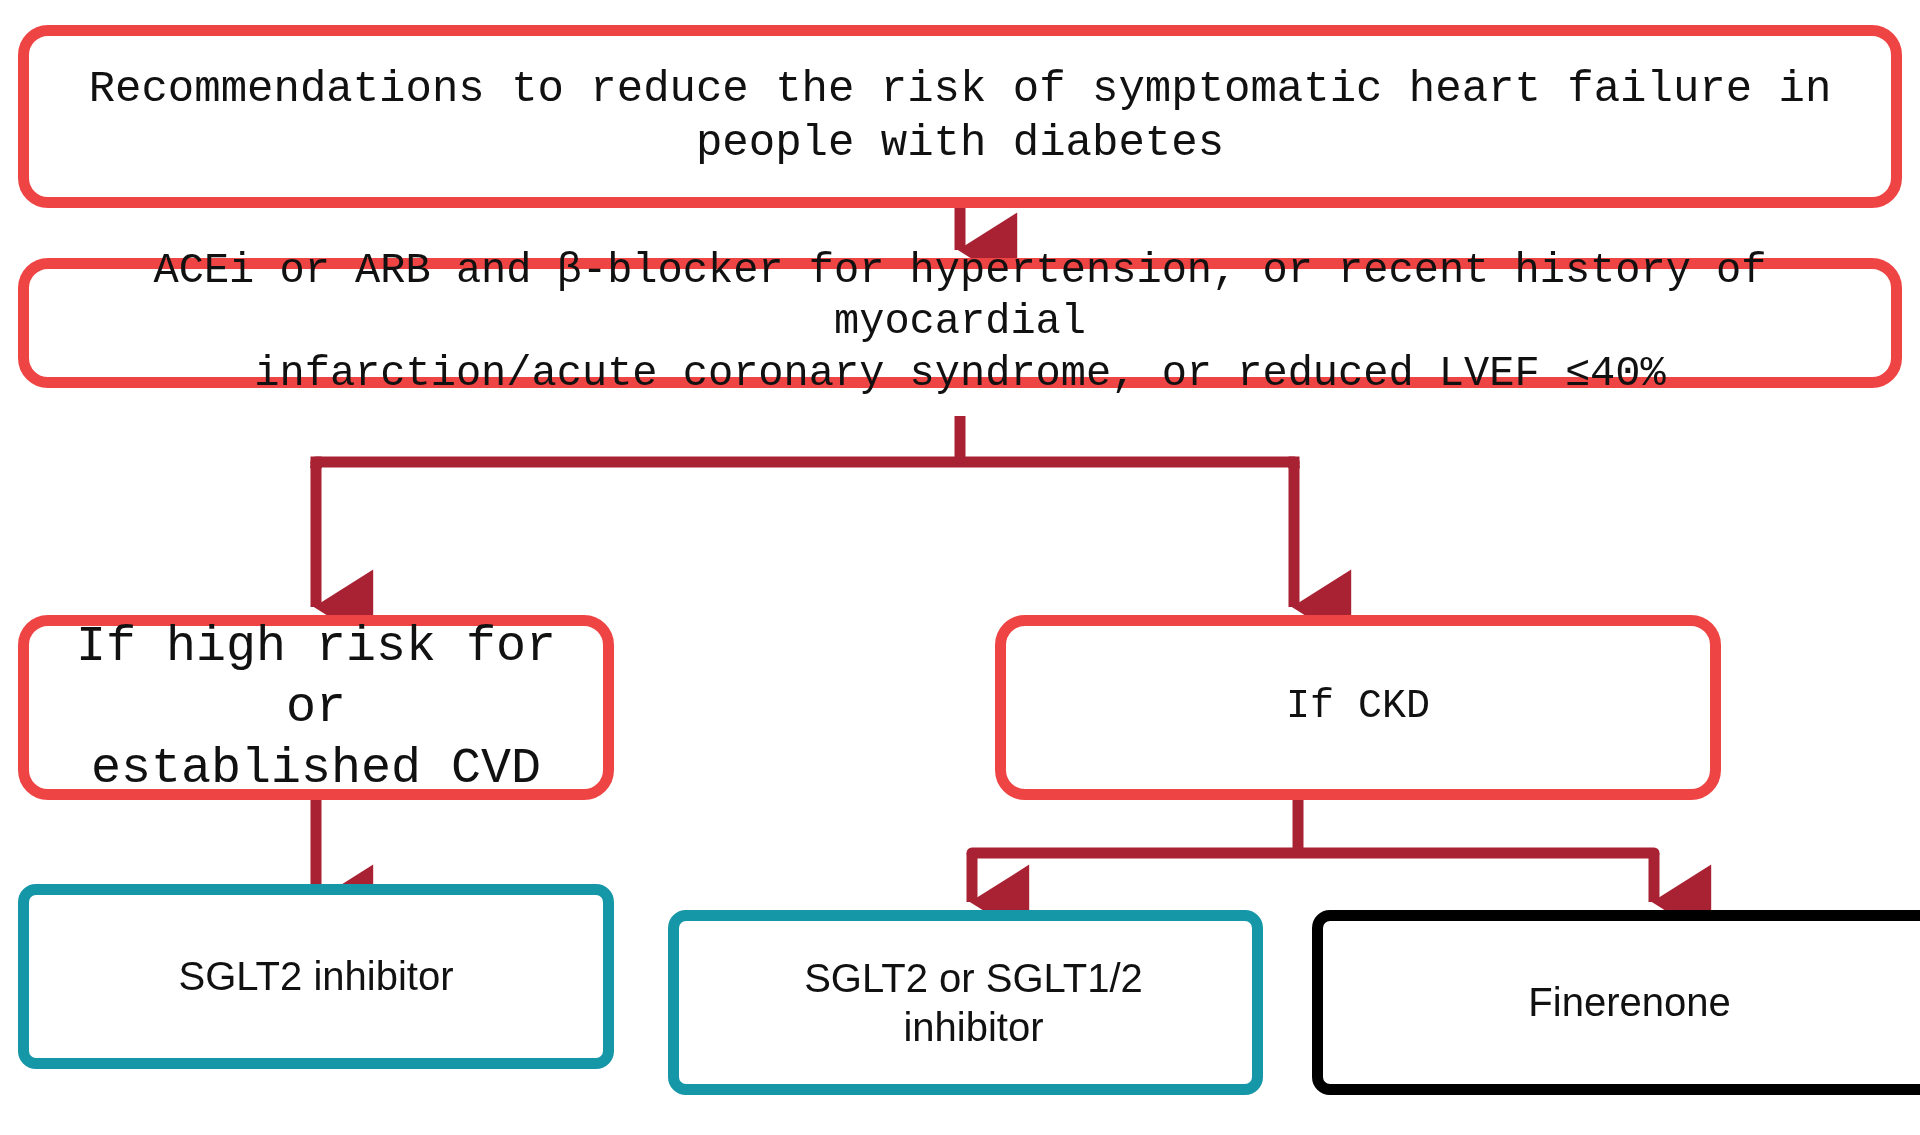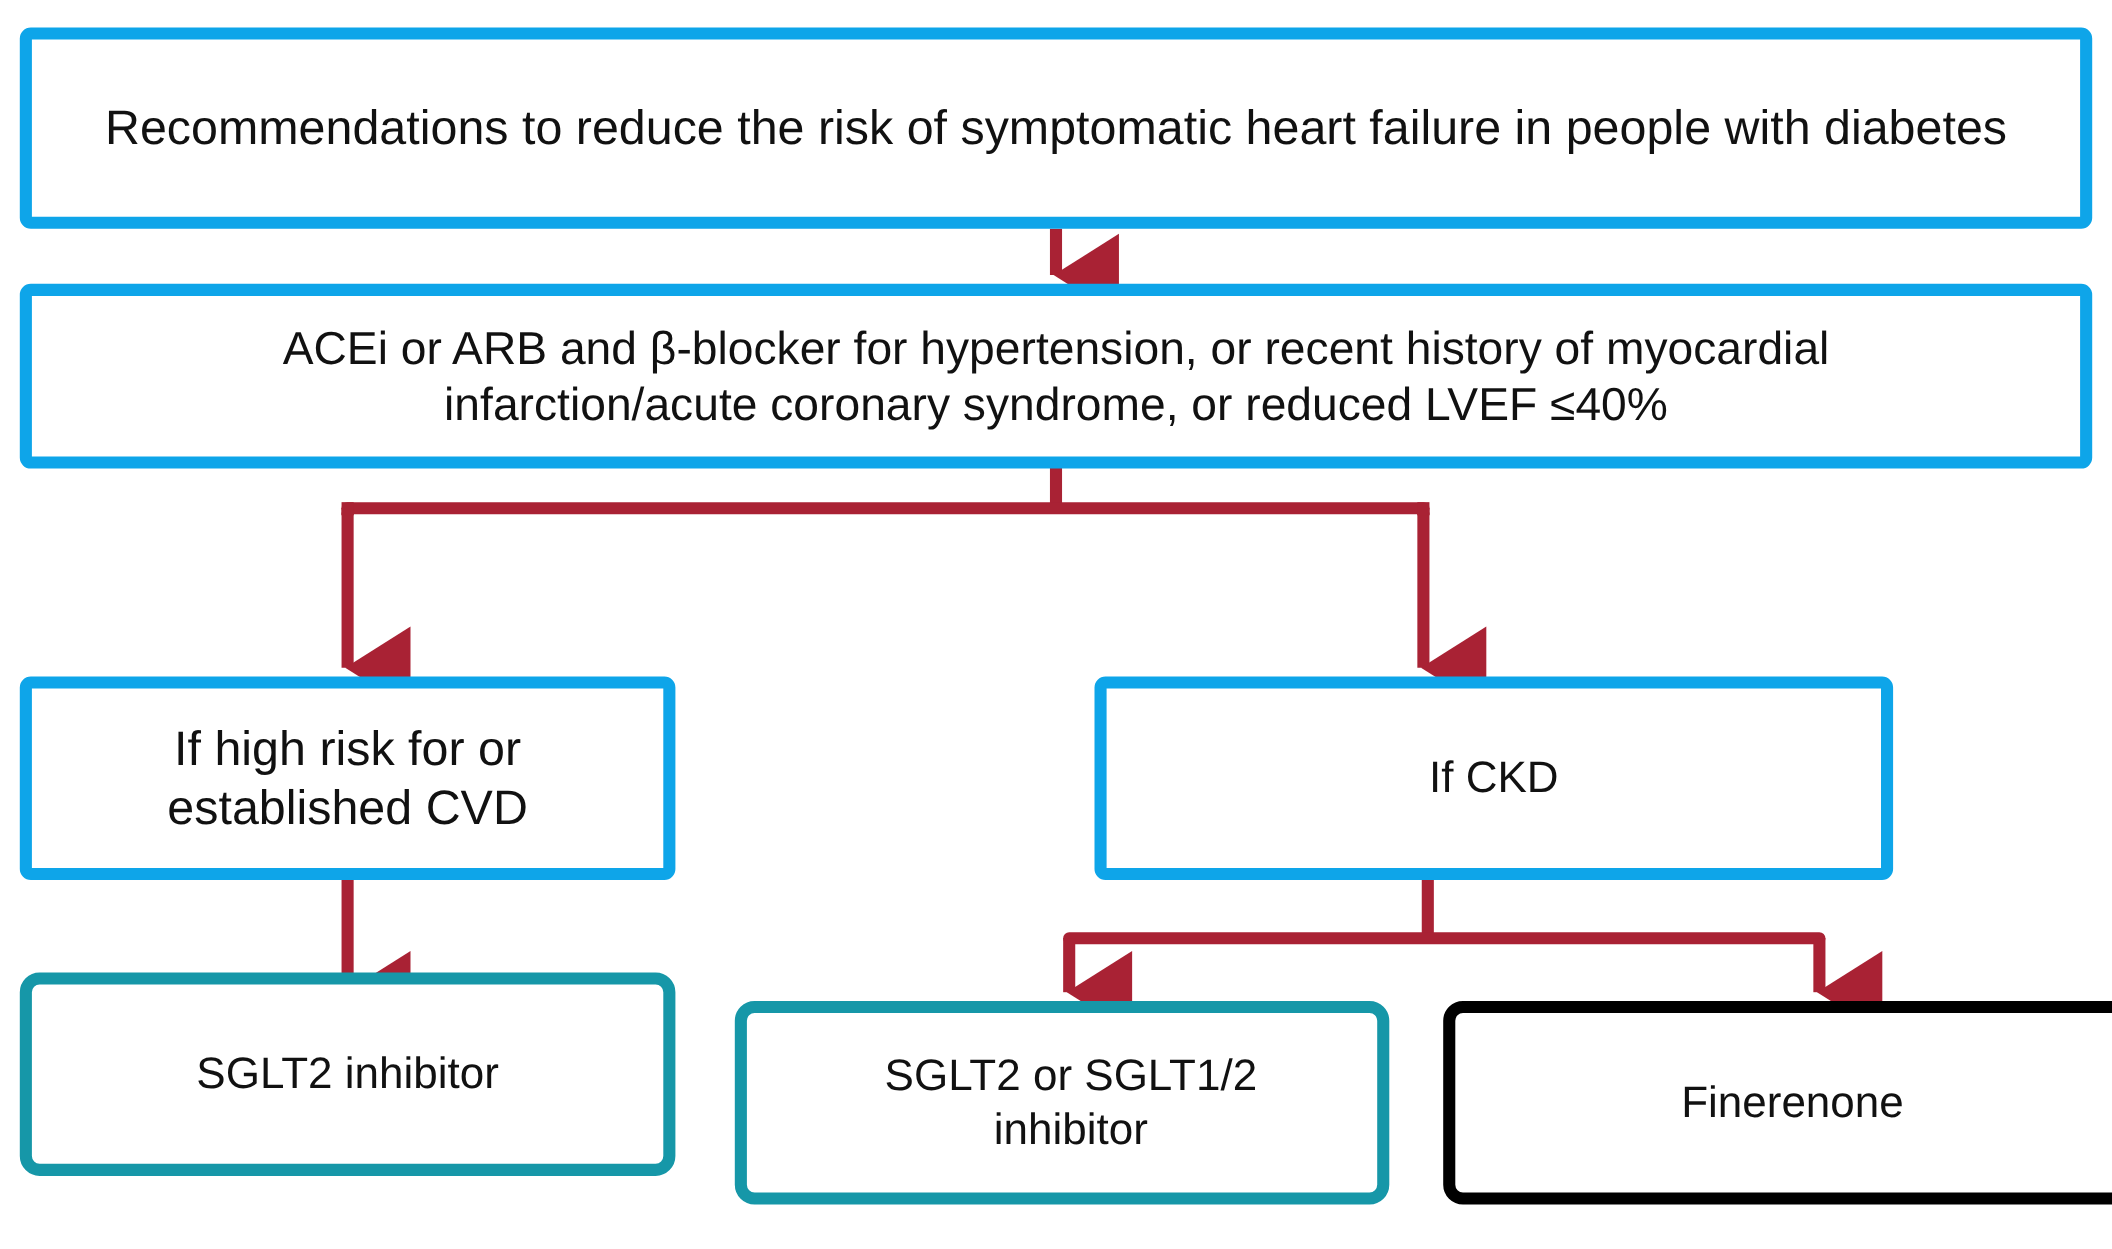--- a/index.html
+++ b/index.html
@@ -32,41 +32,42 @@
     background: #ffffff;
     display: flex;
     align-items: center;
     justify-content: center;
     text-align: center;
     color: #111111;
     line-height: 1.22;
     z-index: 2;
   }
   .node-red {
-    border: 11px solid #0ea5e9;
-    border-radius: 10px;
+    border: 11px solid #ef4444;
+    border-radius: 30px;
+    font-family: Liberation Mono, monospace;
   }
   .node-teal {
     border: 11px solid #1697A8;
     border-radius: 18px;
   }
   .node-black {
     border: 11px solid #000000;
     border-radius: 18px;
   }
   .node .label {
     display: block;
     padding: 0 22px;
     white-space: pre-line;
   }
 
   
   #node-title      { left: 18px;   top: 25px;  width: 1884px; height: 183px; font-size: 44px; }
-  #node-criteria   { left: 18px;   top: 258px; width: 1884px; height: 168px; font-size: 42px; }
-  #node-cvd        { left: 18px;   top: 615px; width: 596px;  height: 185px; font-size: 44px; }
+  #node-criteria   { left: 18px;   top: 258px; width: 1884px; height: 130px; font-size: 42px; }
+  #node-cvd        { left: 18px;   top: 615px; width: 596px;  height: 185px; font-size: 50px; }
   #node-ckd        { left: 995px;  top: 615px; width: 726px;  height: 185px; font-size: 40px; }
   #node-sglt2      { left: 18px;   top: 884px; width: 596px;  height: 185px; font-size: 40px; }
   #node-sglt12     { left: 668px;  top: 910px; width: 595px;  height: 185px; font-size: 40px; padding-left: 16px; }
   #node-finerenone { left: 1312px; top: 910px; width: 635px;  height: 185px; font-size: 40px; }
 </style>
 </head>
 <body>
 
 <div id="canvas">
 

